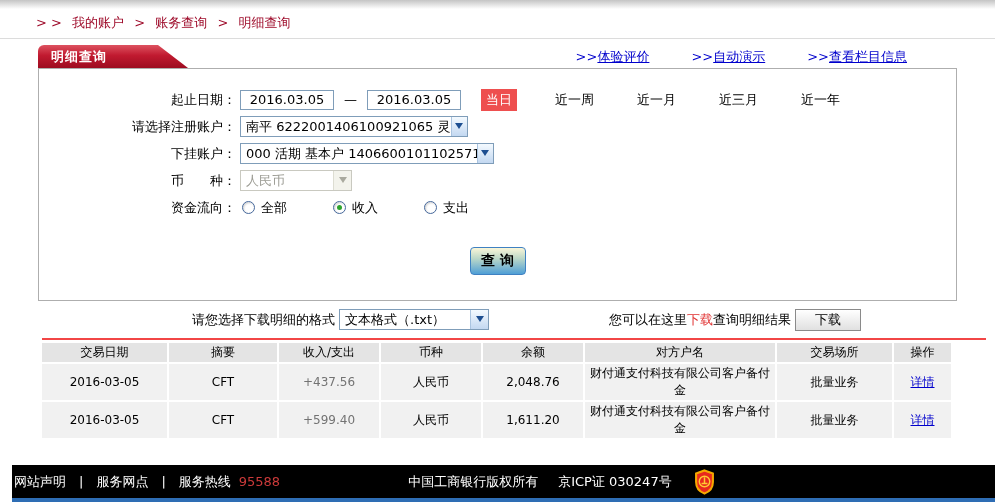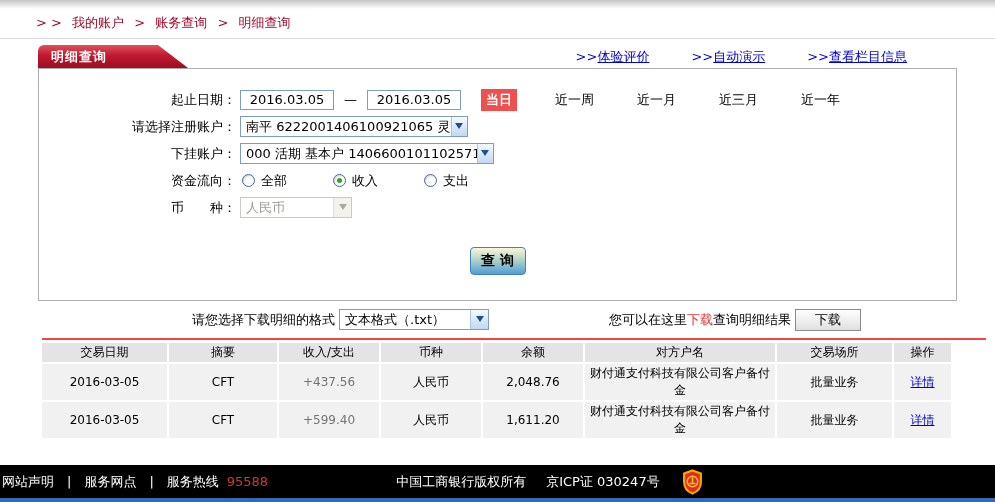--- a/index.html
+++ b/index.html
@@ -33,21 +33,21 @@
   .frow { display:flex; align-items:center; height:27px; }
   .flabel { width:197px; text-align:right; }
 
   .txt-input {
     width:94px; height:20px; border:1px solid #7f9db9; text-align:center;
     font-size:13px; font-family:inherit; margin:0 4px;
   }
   .dash { margin:0 6px; }
   .range-tags { display:flex; gap:33px; margin-left:16px; }
   .range { padding:2px 5px; cursor:pointer; }
-  .range.checked { background:#ee4f4f; color:#fff;font-weight:bold; }
+  .range.checked { background:#ee4f4f; color:#fff; }
 
   .sel {
     display:flex; align-items:center; border:1px solid #7f9db9; background:#fff;
     height:21px; padding-left:5px; margin-left:4px; cursor:pointer; white-space:nowrap;
   }
   .sel .s-val { overflow:hidden; }
   .sel .arrow {
     margin-left:auto; width:18px; height:19px; border-left:1px solid #aac4e0;
     background:linear-gradient(#f4faff,#c3d8f1); display:flex; justify-content:center;
   }
@@ -92,21 +92,21 @@
   
   table.result { margin-left:40px; margin-top:1px; border-collapse:separate; border-spacing:2px; font-size:12px; }
   table.result th { background:#e4e4e4; font-weight:normal; height:17px; padding:1px 2px; text-align:center; }
   table.result td { background:#f1f1f1; height:36px; padding:1px 2px; text-align:center; }
   .c-date{width:125px;} .c-sum{width:108px;} .c-amt{width:100px;} .c-cur{width:100px;}
   .c-bal{width:100px;} .c-cp{width:190px;} .c-ch{width:115px;} .c-op{width:57px;}
   td.amount { color:#737373; }
   a.detail { color:#0000cc; text-decoration:underline; cursor:pointer; }
 
   
-  .footer { position:absolute; left:0; right:0; bottom:0; }
+  .footer { position:absolute; left:12px; right:0; bottom:0; }
   .footer-black { height:33px; background:#000; color:#fff; display:flex; align-items:center; }
   .footer-blue { height:4px; background:#2e6db4; }
   .f-sep { margin:0 13px; }
   .f-link { cursor:pointer; }
   .f-hot-num { color:#cc3a3a; margin-left:8px; }
   .f-copy { margin-left:128px; }
   .f-icp { margin-left:20px; }
   .badge { margin-left:22px; display:flex; align-items:center; }
 </style>
 </head>
@@ -155,20 +155,30 @@
       <span class="arrow">
           <i class="tri"></i>
         </span>
     </div>
   </div>
 
   <div class="frow">
     <span class="flabel">下挂账户：</span>
     <div class="sel sel-sub">
       <span class="s-val">000  活期  基本户  1406600101102571848</span>
+      <span class="arrow">
+          <i class="tri"></i>
+        </span>
+    </div>
+  </div>
+
+  <div class="frow">
+    <span class="flabel">币　　种：</span>
+    <div class="sel sel-cur disabled">
+      <span class="s-val">人民币</span>
       <span class="arrow">
           <i class="tri"></i>
         </span>
     </div>
   </div>
 
   <div class="frow">
     <span class="flabel">资金流向：</span>
     <div class="radio-group">
       <span class="radio-item">
@@ -176,30 +186,20 @@
         <span>全部</span>
       </span>
       <span class="radio-item">
         <span class="radio checked"></span>
         <span>收入</span>
       </span>
       <span class="radio-item">
         <span class="radio"></span>
         <span>支出</span>
       </span>
-    </div>
-  </div>
-
-  <div class="frow">
-    <span class="flabel">币　　种：</span>
-    <div class="sel sel-cur disabled">
-      <span class="s-val">人民币</span>
-      <span class="arrow">
-          <i class="tri"></i>
-        </span>
     </div>
   </div>
 
   <button class="query-btn">查 询</button>
 </div>
 
 <div class="dl-row">
   <div class="dl-left">
     <span>请您选择下载明细的格式</span>
     <div class="sel sel-dl">

